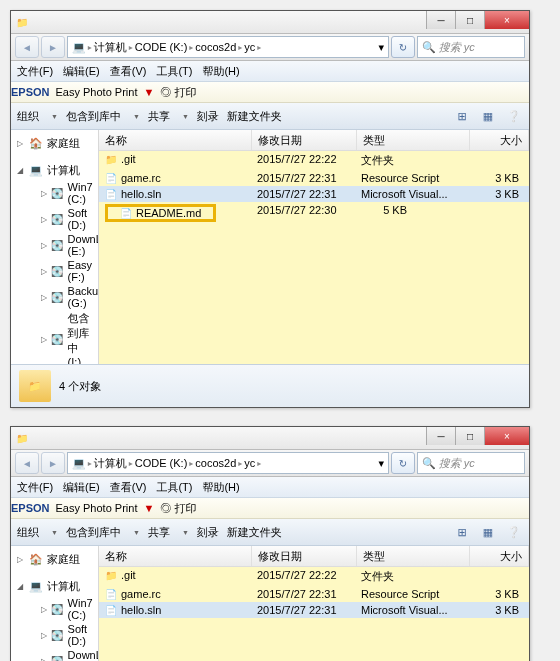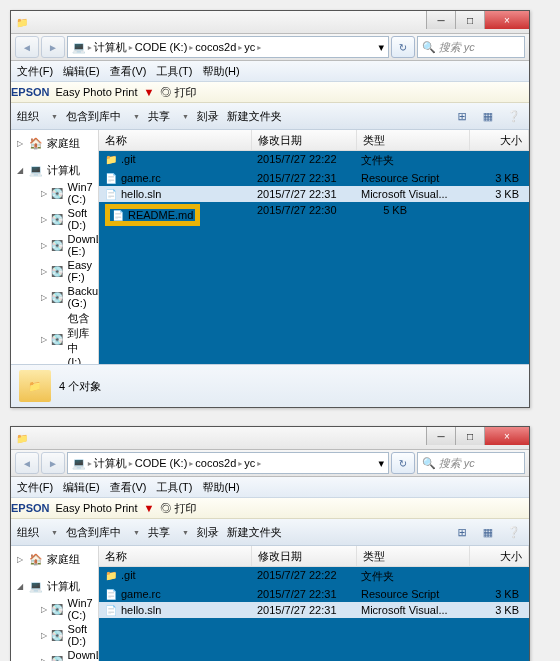--- a/index.html
+++ b/index.html
@@ -28,30 +28,30 @@
 .pane{display:flex;height:234px}
 .side{width:160px;border-right:1px solid #d8d8d8;background:#fff;overflow:auto;padding:4px 0}
 .grp{margin-bottom:8px}
 .gh{display:flex;align-items:center;padding:2px 6px;gap:4px;font-size:11px}
 .gh .tw{font-size:8px;color:#666;width:8px}
 .gh .ic{width:14px;text-align:center;font-size:11px}
 .ch{padding-left:26px}
 .it{display:flex;align-items:center;padding:1px 4px;gap:4px;font-size:11px}
 .it.sel{background:#d6e5f3}
 .it .ic{width:14px;text-align:center;font-size:10px}
-.main{flex:1;background:#0369a1;display:flex;flex-direction:column}
+.main{flex:1;background:#fef9c3;display:flex;flex-direction:column}
 .cols{height:20px;background:linear-gradient(#fcfcfc,#ececec);display:flex;border-bottom:1px solid #ddd;font-size:11px}
 .col{padding:3px 6px;border-right:1px solid #e0e0e0}
 .c1{width:140px}.c2{width:92px}.c3{width:100px}.c4{width:46px;text-align:right}
 .rows{flex:1}
 .row{display:flex;font-size:11px;padding:1px 0}
 .row.sel{background:#d6e5f3}
 .row .cell{padding:1px 6px}
 .row .ic{width:14px;display:inline-block;text-align:center;margin-right:2px;font-size:10px}
-.hl{border:5px solid #eab308;padding:0 2px;display:inline-block}
+.hl{border:3px solid #eab308;padding:0 12px;display:inline-block}
 .status{height:42px;background:linear-gradient(#f4f7fb,#e4ecf4);border-top:1px solid #c3d0de;display:flex;align-items:center;padding:0 8px;gap:8px;font-size:11px}
 .fic{width:32px;height:32px;background:linear-gradient(#fde9a7,#f0c252);border-radius:2px;display:flex;align-items:center;justify-content:center}
 .wrap{position:relative;display:inline-block}
 </style>
 </head>
 <body>
 
 
 
 <div class="wrap">

